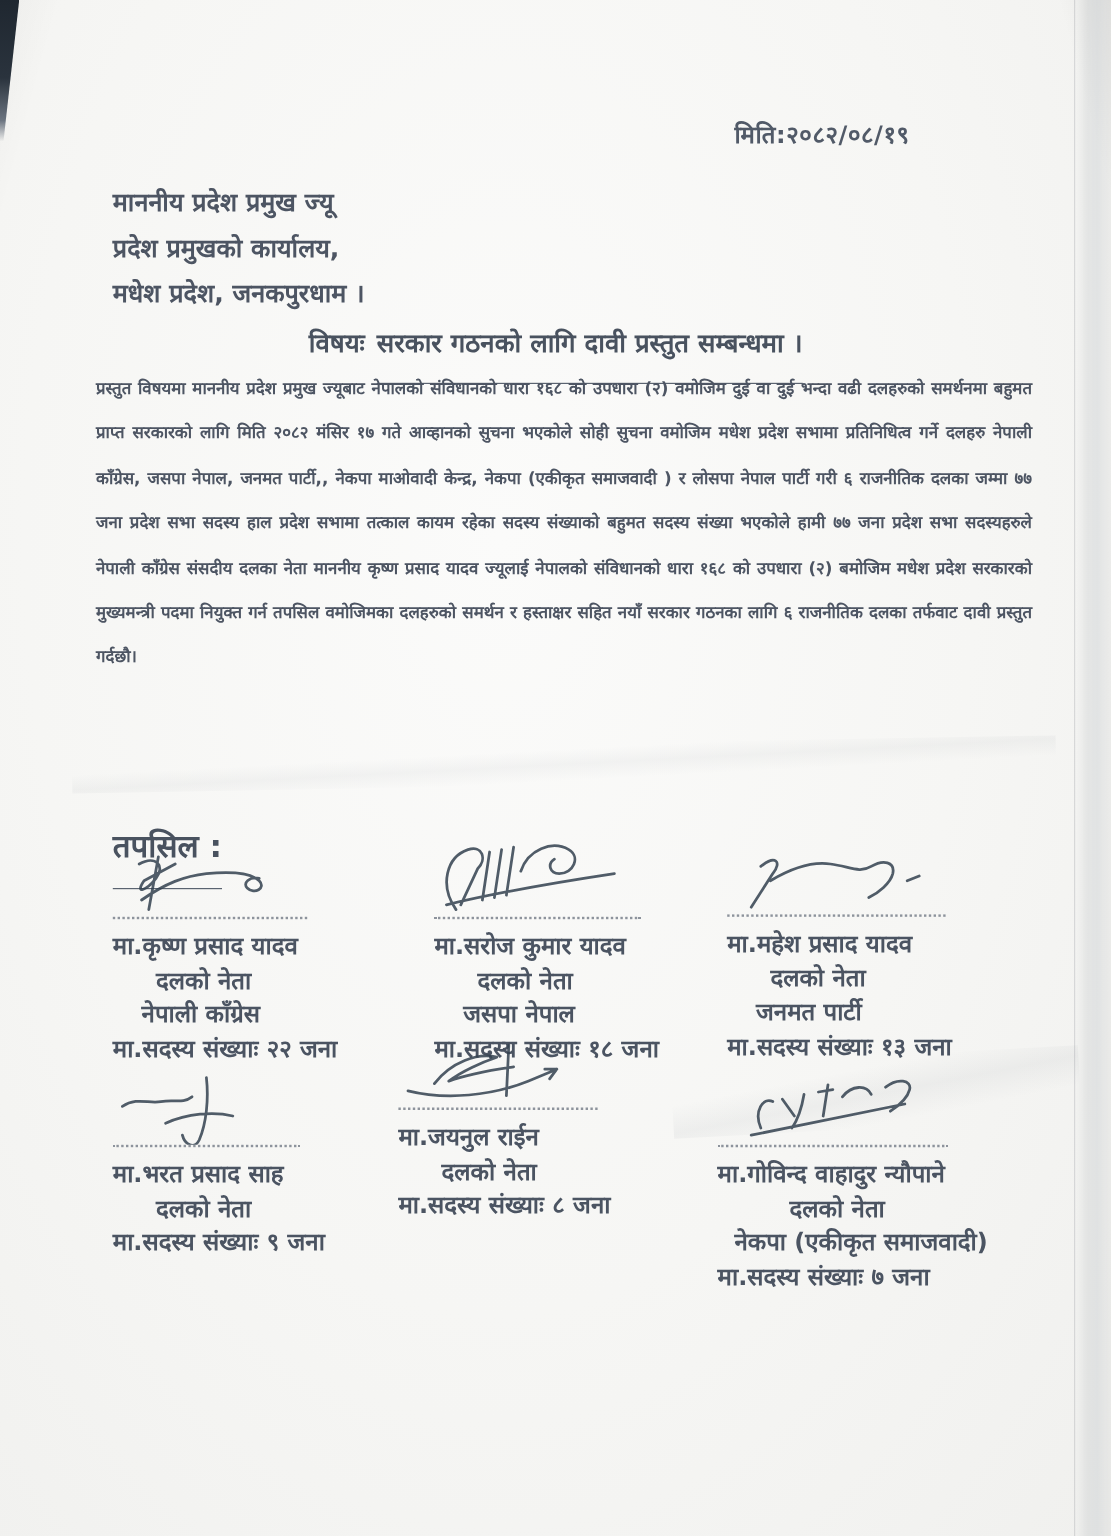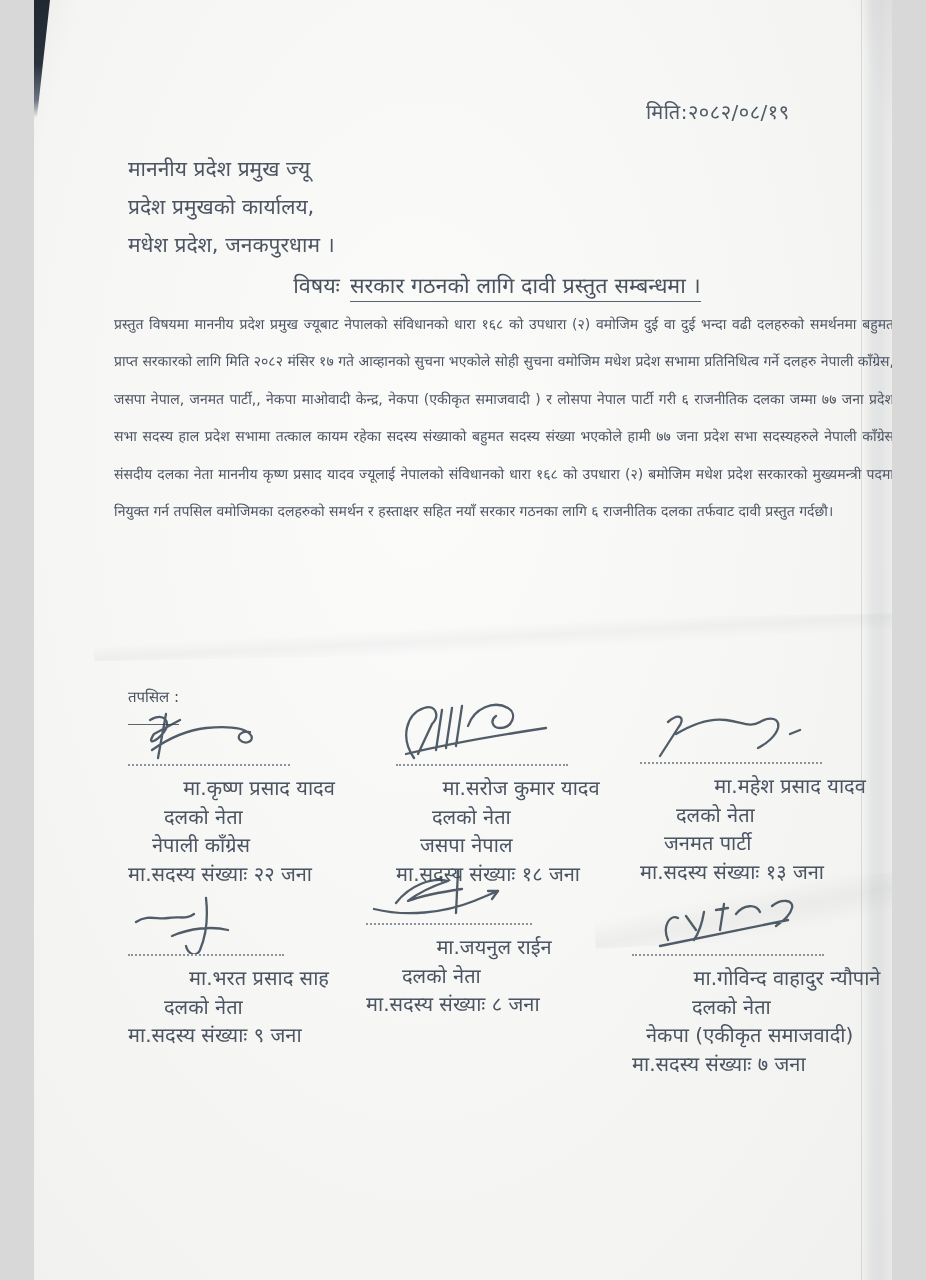--- a/index.html
+++ b/index.html
@@ -1,26 +1,27 @@
 <!DOCTYPE html>
 <html><head>
 <meta charset="utf-8">
 <style>
   html,body{margin:0;padding:0;background:#d8d8d8;}
   .page{
     position:relative;
-    width:858px;height:1280px;
+    width:926px;height:1280px;
     margin:0 auto;
     background:
       linear-gradient(105deg, rgba(0,0,0,0.03) 0%, rgba(0,0,0,0) 4%),
       linear-gradient(255deg, rgba(0,0,0,0.05) 0%, rgba(0,0,0,0) 3.5%),
       radial-gradient(ellipse at 45% 35%, #fbfbfa 0%, #f6f6f4 55%, #f0f0ee 100%);
     overflow:hidden;
     font-family:"DejaVu Sans", sans-serif;
     color:#4d5563;
+    font-weight:bold;
   }
   
   .corner-wedge{
     position:absolute;left:0;top:0;width:16px;height:118px;
     background:linear-gradient(to bottom,#1f2730 0%,#2a333d 55%,#6b7480 85%,rgba(107,116,128,0) 100%);
     clip-path:polygon(0 0,100% 0,18% 100%,0 100%);
   }
   .right-edge{
     position:absolute;top:0;right:0;width:30px;height:1280px;
     background:linear-gradient(to right,rgba(0,0,0,0) 0%,rgba(90,100,110,0.10) 35%,rgba(170,178,186,0.25) 60%,rgba(0,0,0,0.03) 100%);
@@ -43,37 +44,37 @@
   .recipient{
     position:absolute;left:94px;top:150px;
     font-size:21px;line-height:38px;color:#4d5563;
   }
   .subject-line{
     position:absolute;left:0;top:270px;width:926px;
     text-align:center;font-size:21.5px;color:#49525f;
   }
   .subject-underline{
     border-bottom:1.6px solid #5a6370;
-    padding-bottom:3px;margin-left:10px;
+    padding-bottom:20px;margin-left:10px;
   }
   .body-par{
     position:absolute;left:80px;top:306px;width:780px;
     font-size:14px;line-height:37.4px;
     text-align:justify;color:#4d5563;margin:0;
   }
   .schedule{
     position:absolute;left:94px;top:686px;
-    font-size:15px;color:#49525f;
+    font-size:26px;color:#49525f;
     border-bottom:1.6px solid #5a6370;padding-bottom:18px;text-align:right;
   }
   .sig-block{position:absolute;font-size:20px;line-height:28.5px;color:#4b5462;}
   .sig-art{position:relative;height:58px;}
   .sig-art svg{position:absolute;left:0;top:0;}
   .dotline{border-bottom:2.4px dotted #8d939c;height:0;margin-bottom:8px;}
-  .sig-name{white-space:nowrap;text-align:center;}
+  .sig-name{white-space:nowrap;}
   .sig-role{padding-left:36px;}
   .sig-party{padding-left:24px;white-space:nowrap;}
   .sig-members{white-space:nowrap;}
   .ink{stroke:#33414f;stroke-width:2.3;fill:none;stroke-linecap:round;stroke-linejoin:round;opacity:0.85;}
 </style>
 </head>
 <body>
 
 <div class="page">
 

